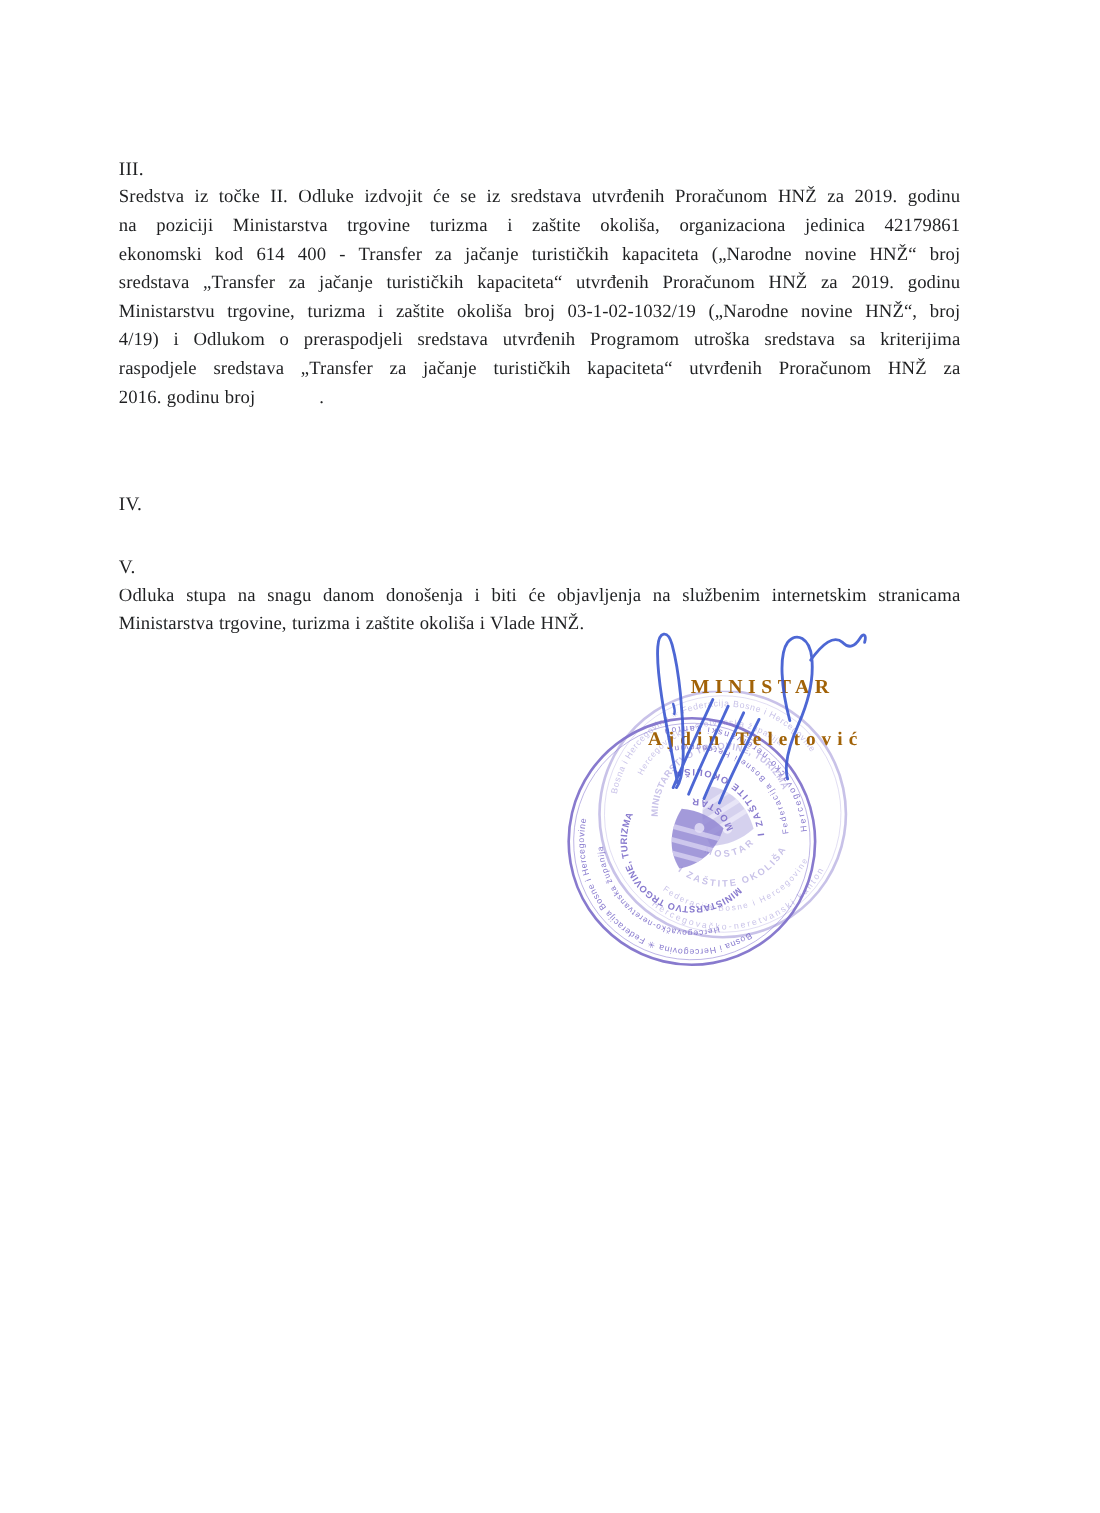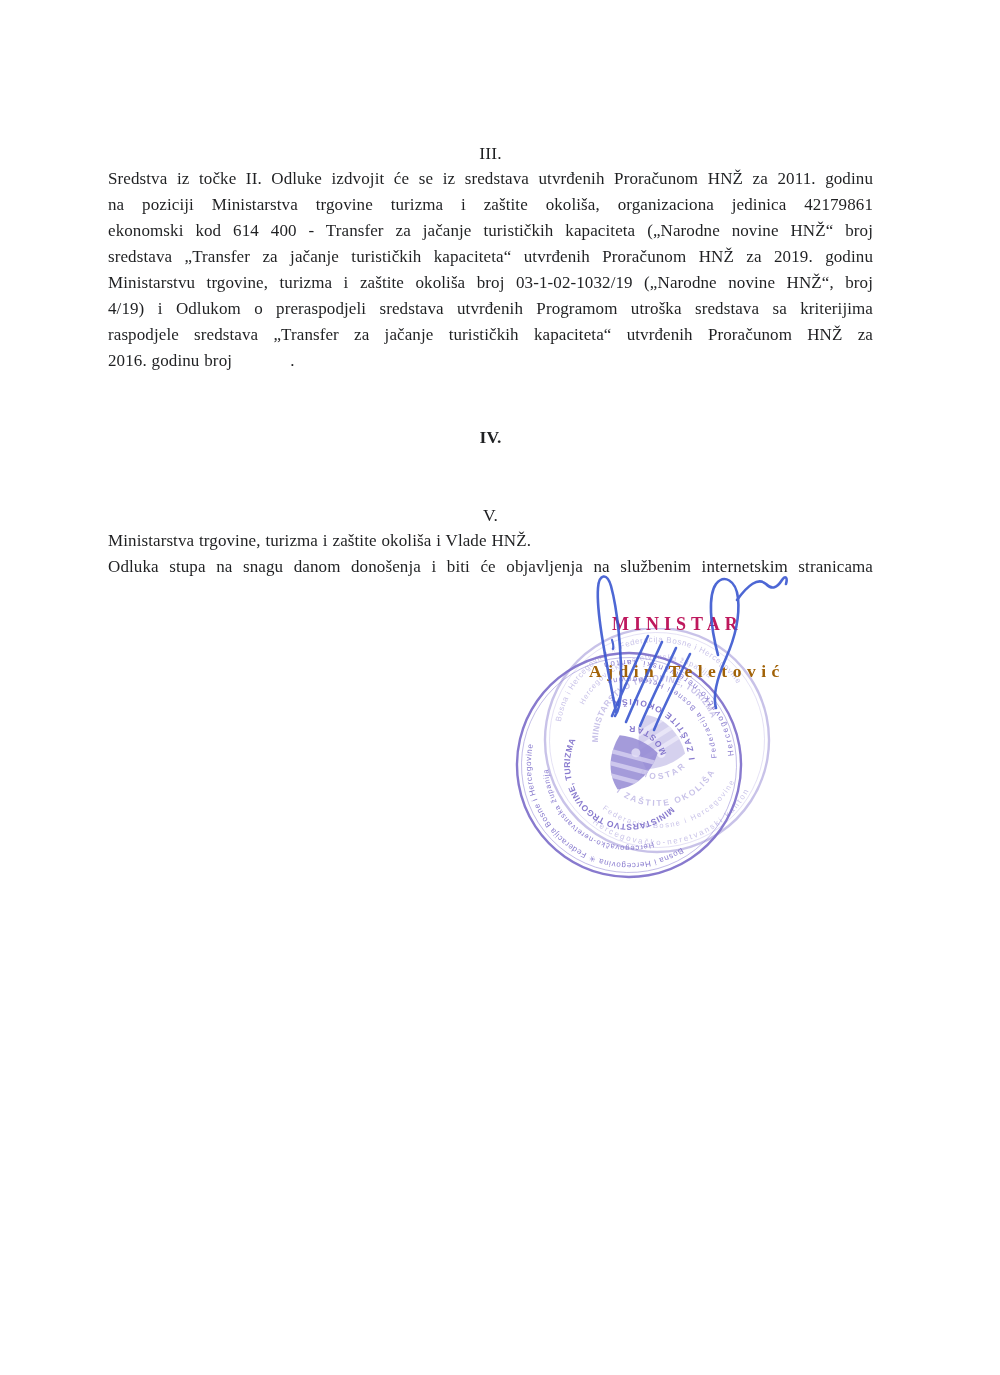--- a/index.html
+++ b/index.html
@@ -7,74 +7,74 @@
     width:1000px;height:1375px;
     background:#ffffff;
     position:relative;
     font-family:"Liberation Serif","DejaVu Serif",serif;
     color:#1f2022;
     overflow:hidden;
   }
   .page{position:absolute;inset:0;background:#ffffff;}
   .block{position:absolute;left:108px;width:765px;}
   .heading{
-    text-align:center;
+    text-align:left;
     font-size:17.5px;
     line-height:26px;
     letter-spacing:.2px;
   }
   .para .line{
     font-size:17px;
     line-height:26px;
     text-align:justify;
     text-align-last:justify;
     letter-spacing:.1px;
     word-spacing:.5px;
   }
   .para .line.last{
     text-align-last:left;
     white-space:pre-wrap;
   }
   .sig-title{
-    position:absolute;left:612px;top:614px;
+    position:absolute;left:628px;top:614px;
     font-weight:bold;font-size:18px;letter-spacing:5px;
-    color:#be185d;
+    color:#a16207;
   }
   .sig-name{
     position:absolute;left:589px;top:661px;
     font-weight:bold;font-size:17.5px;letter-spacing:5.5px;
     color:#a16207;
   }
   .stamp-svg{position:absolute;left:470px;top:628px;}
   .signature-svg{position:absolute;left:540px;top:560px;}
   .stamp-text{font-family:"Liberation Sans","DejaVu Sans",sans-serif;}
 </style>
 </head>
 <body>
 
 <div class="page">
 
   <div class="block heading" style="top:140px;">III.</div>
   <div class="block para" style="top:166px;">
-    <div class="line">Sredstva iz točke II. Odluke izdvojit će se iz sredstava utvrđenih Proračunom HNŽ za 2011. godinu</div>
+    <div class="line">Sredstva iz točke II. Odluke izdvojit će se iz sredstava utvrđenih Proračunom HNŽ za 2019. godinu</div>
     <div class="line">na poziciji Ministarstva trgovine turizma i zaštite okoliša, organizaciona jedinica 42179861</div>
     <div class="line">ekonomski kod 614 400 - Transfer za jačanje turističkih kapaciteta („Narodne novine HNŽ“ broj</div>
     <div class="line">sredstava „Transfer za jačanje turističkih kapaciteta“ utvrđenih Proračunom HNŽ za 2019. godinu</div>
     <div class="line">Ministarstvu trgovine, turizma i zaštite okoliša broj 03-1-02-1032/19 („Narodne novine HNŽ“, broj</div>
     <div class="line">4/19) i Odlukom o preraspodjeli sredstava utvrđenih Programom utroška sredstava sa kriterijima</div>
     <div class="line">raspodjele sredstava „Transfer za jačanje turističkih kapaciteta“ utvrđenih Proračunom HNŽ za</div>
     <div class="line last">2016. godinu broj            .</div>
   </div>
 
-  <div class="block heading" style="top:424px;font-weight:bold;">IV.</div>
+  <div class="block heading" style="top:445px;">IV.</div>
 
   <div class="block heading" style="top:502px;">V.</div>
   <div class="block para" style="top:528px;">
+    <div class="line">Odluka stupa na snagu danom donošenja i biti će objavljenja na službenim internetskim stranicama</div>
     <div class="line last">Ministarstva trgovine, turizma i zaštite okoliša i Vlade HNŽ.</div>
-    <div class="line">Odluka stupa na snagu danom donošenja i biti će objavljenja na službenim internetskim stranicama</div>
   </div>
 
   <svg class="stamp-svg" width="330" height="280" viewBox="0 0 330 280" aria-hidden="true">
     <defs>
       <g id="stamp-art" fill="#7E6FCA" stroke="none" class="stamp-text">
         <circle cx="0" cy="0" r="112" fill="none" stroke="#7E6FCA" stroke-width="2.4"></circle>
         <circle cx="0" cy="0" r="107.5" fill="none" stroke="#8E81D2" stroke-width="0.8" opacity="0.65"></circle>
         <path id="r1t" d="M -98 0 A 98 98 0 0 1 98 0" fill="none"></path>
         <path id="r1b" d="M -105 0 A 105 105 0 0 0 105 0" fill="none"></path>
         <path id="r2t" d="M -81 0 A 81 81 0 0 1 81 0" fill="none"></path>

